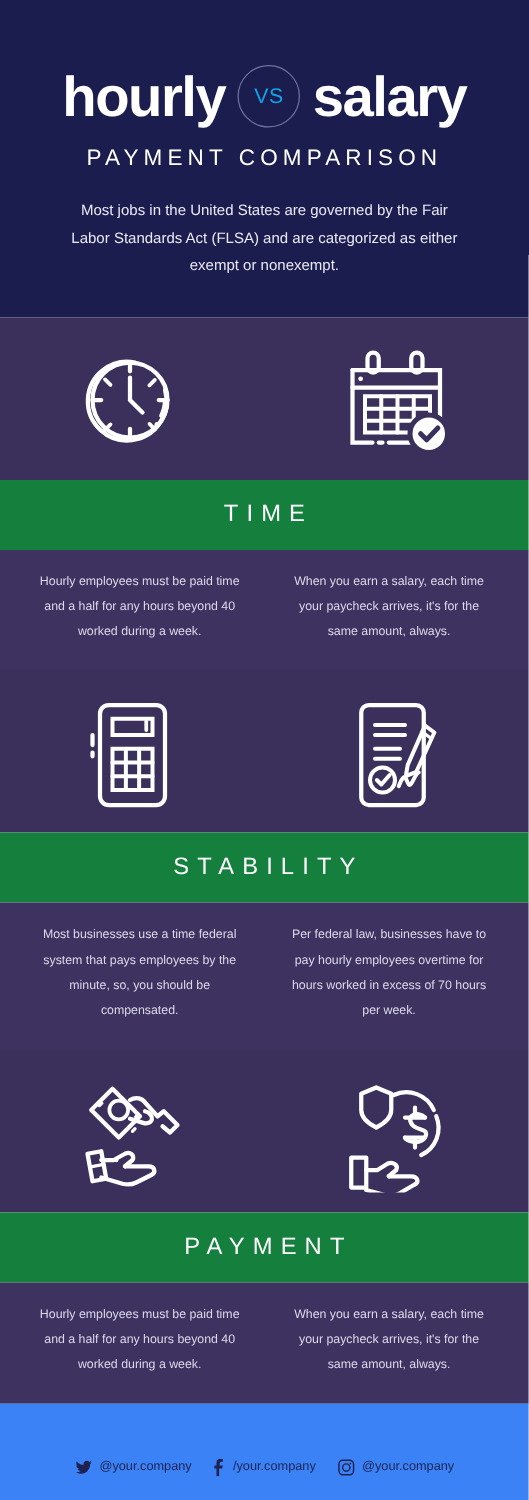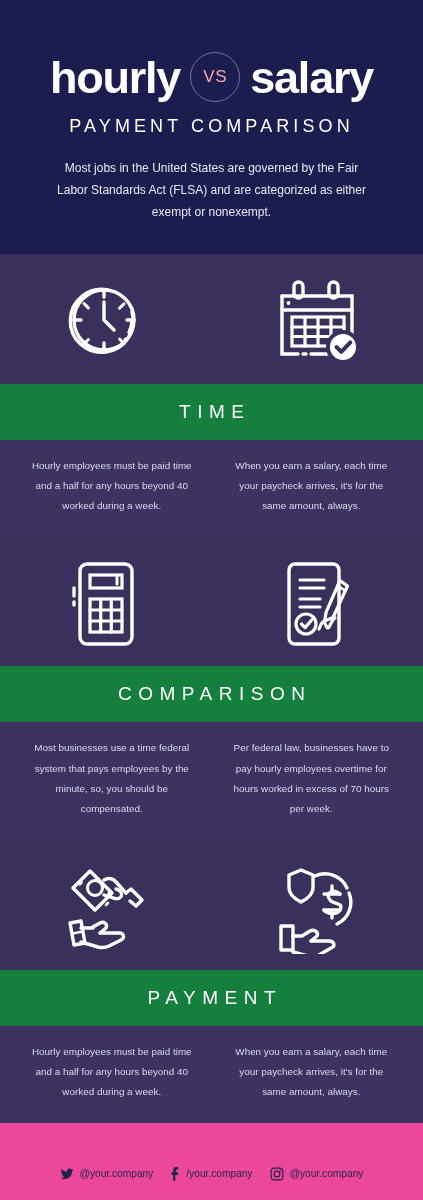--- a/index.html
+++ b/index.html
@@ -48,21 +48,21 @@
     width: 50px;
     height: 50px;
     border-radius: 50%;
     border: 1.4px solid #6f739c;
     display: flex;
     align-items: center;
     justify-content: center;
     flex: 0 0 auto;
   }
   .vs-label {
-    color: #fca5a5;
+    color: #0ea5e9;
     font-size: 17px;
     font-weight: 500;
     letter-spacing: 0.5px;
   }
 
   .hero-sub {
     color: #ffffff;
     font-size: 18px;
     font-weight: 400;
     letter-spacing: 4.1px;
@@ -121,21 +121,21 @@
   }
   .text-cell p {
     color: #ddd9ea;
     font-size: 9.9px;
     line-height: 2.05;
   }
 
   
   .footer {
     flex: 1;
-    background: #ec4899;
+    background: #3b82f6;
     display: flex;
     align-items: flex-start;
     justify-content: center;
     padding-top: 44px;
   }
   .socials {
     display: flex;
     align-items: center;
     gap: 17px;
   }
@@ -228,21 +228,21 @@
           <path d="M29 22h24M29 30h24M29 41h20M29 49h20" stroke-width="3.2"></path>
           <circle cx="35" cy="66" r="10" stroke-width="3.2"></circle>
           <path d="M30.5 66l3.6 3.6 6.6-7.6" stroke-width="3.2" stroke-linejoin="round"></path>
           <path d="M48 71c2-5 4-9 5.5-6.5S56 72 58 69s3.5-8 6-9" stroke-width="3.2"></path>
           <path d="M69 22.5l7.5 5.5L62 59.5l-8.4 3.4 1.6-9z" stroke-width="3.2" stroke-linejoin="round"></path>
           <path d="M66.5 27.3l7.3 5.3" stroke-width="2.6"></path>
         </svg>
       </div>
     </div>
     <div class="band">
-      <span class="band-label">COMPARISON</span>
+      <span class="band-label">STABILITY</span>
     </div>
     <div class="text-row">
       <div class="text-cell">
         <p>Most businesses use a time federal system that pays employees by the minute, so, you should be compensated.</p>
       </div>
       <div class="text-cell">
         <p>Per federal law, businesses have to pay hourly employees overtime for hours worked in excess of 70 hours per week.</p>
       </div>
     </div>
   </div>

